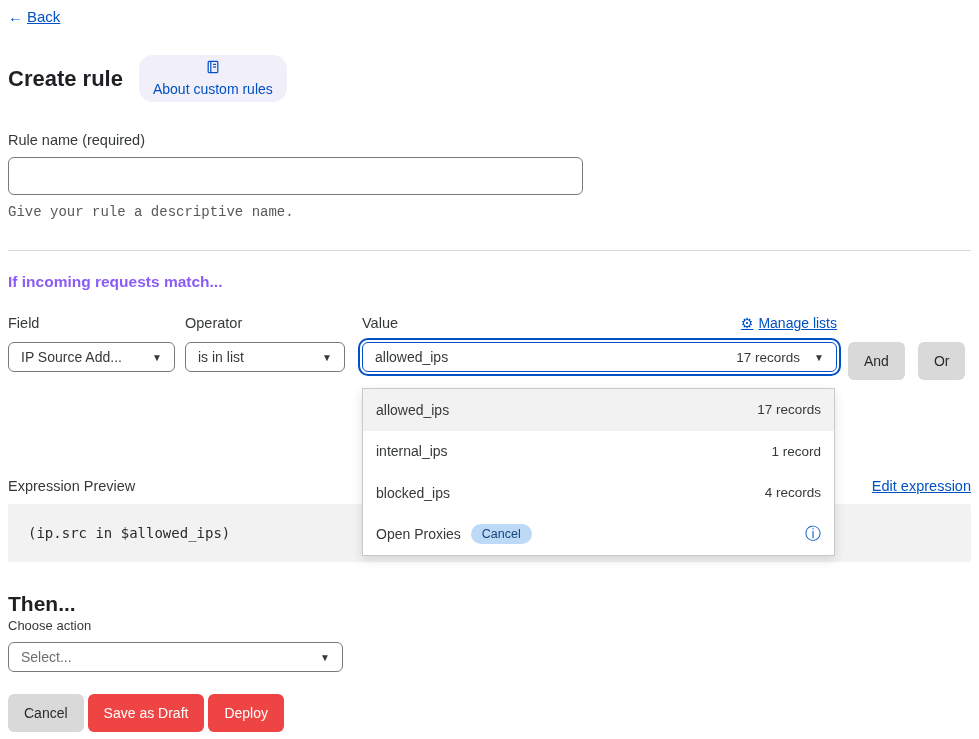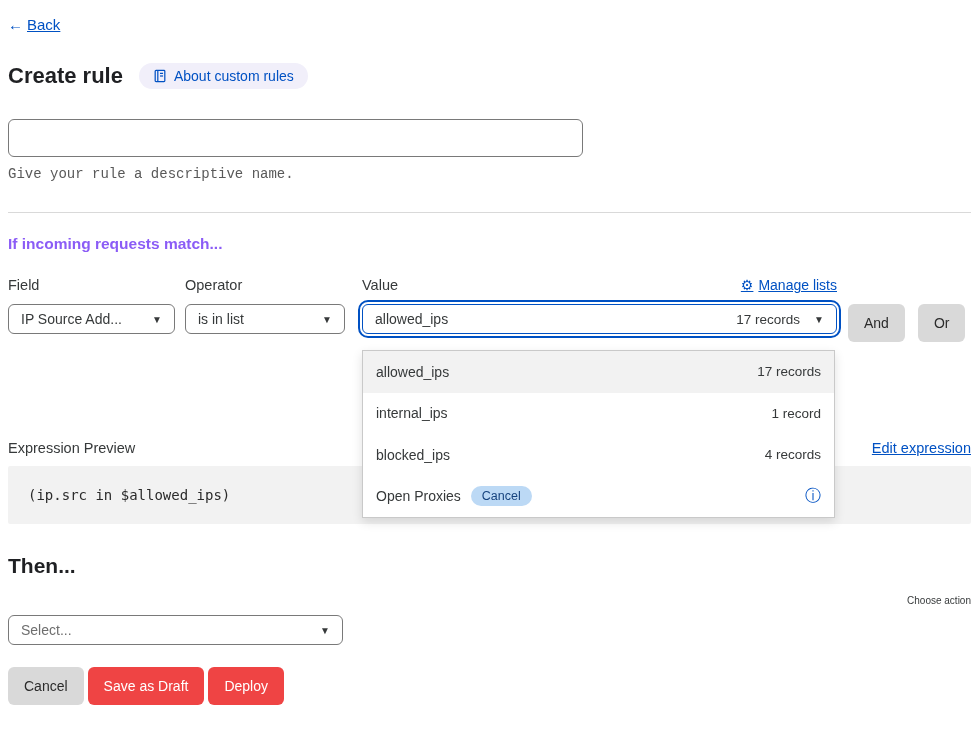--- a/index.html
+++ b/index.html
@@ -3,36 +3,36 @@
 <meta charset="utf-8">
 <style>
   * { box-sizing: border-box; }
   html,body { margin:0; padding:0; background:#ffffff; }
   body {
     width: 979px; height: 739px; overflow: hidden;
     font-family: "Liberation Sans", sans-serif;
     color: #36393a;
     position: relative;
   }
-  .page { padding: 16px 8px 0 8px; position: relative; }
+  .page { padding: 8px 8px 0 8px; position: relative; }
 
   a.link { color:#0051c3; text-decoration: underline; cursor:pointer; }
 
   
   .back-row { font-size: 15px; margin-bottom: 30px; }
   .back-row .arrow { margin-right: 4px; text-decoration: none; display:inline-block; }
 
   
   .title-row { display:flex; align-items:center; gap:16px; margin-bottom: 30px; }
   .page-title { font-size: 22px; font-weight: bold; color:#1f2023; }
   .about-badge {
     display:inline-flex; align-items:center; gap:7px;
     background:#f1effa; color:#0051c3;
     border-radius: 14px; padding: 5px 14px;
-    font-size: 14px; cursor:pointer;
+    font-size: 14px; cursor:pointer;flex-direction:column;
   }
   .about-badge svg { display:block; }
 
   
   .field-label { font-size: 14.5px; color:#36393a; margin-bottom: 9px; }
   .text-input {
     width: 575px; height: 38px;
     border: 1px solid #797979; border-radius: 6px;
     font-size: 14px; padding: 0 12px; outline: none;
     font-family: "Liberation Sans", sans-serif;
@@ -102,21 +102,21 @@
   
   .expr-row { display:flex; justify-content:space-between; align-items:flex-end; margin-top: 98px; font-size: 14.5px; }
   .code-box {
     margin-top: 10px; background:#f2f2f2; border-radius: 2px;
     padding: 21px 20px; font-family: "DejaVu Sans Mono", monospace;
     font-size: 14px; color:#2b2b2b;
   }
 
   
   .then-heading { font-size: 21px; font-weight: bold; color:#1f2023; margin-top: 30px; }
-  .action-label { font-size: 10px; margin-top: 17px; text-align: right; }
+  .action-label { font-size: 13px; margin-top: 2px; }
   .select-action { width: 335px; margin-top: 9px; color:#6e6e6e; }
 
   
   .footer { display:flex; justify-content:flex-start; gap: 4px; margin-top: 22px; padding-right: 0; }
 </style>
 </head>
 <body>
 
 <div class="page">
 
@@ -135,20 +135,21 @@
           <line x1="5.5" y1="1.5" x2="5.5" y2="14.5"></line>
           <line x1="8" y1="5" x2="11.5" y2="5"></line>
           <line x1="8" y1="8" x2="11.5" y2="8"></line>
         </svg>
       </span>
       <span>About custom rules</span>
     </div>
   </div>
 
   
+  <div class="field-label">Rule name (required)</div>
   <input class="text-input" type="text" value="" style="">
   <div class="helper">Give your rule a descriptive name.</div>
 
   <hr class="divider">
 
   
   <div class="section-heading">If incoming requests match...</div>
 
   <div class="labels-row">
     <div class="col-field col-label">Field</div>

